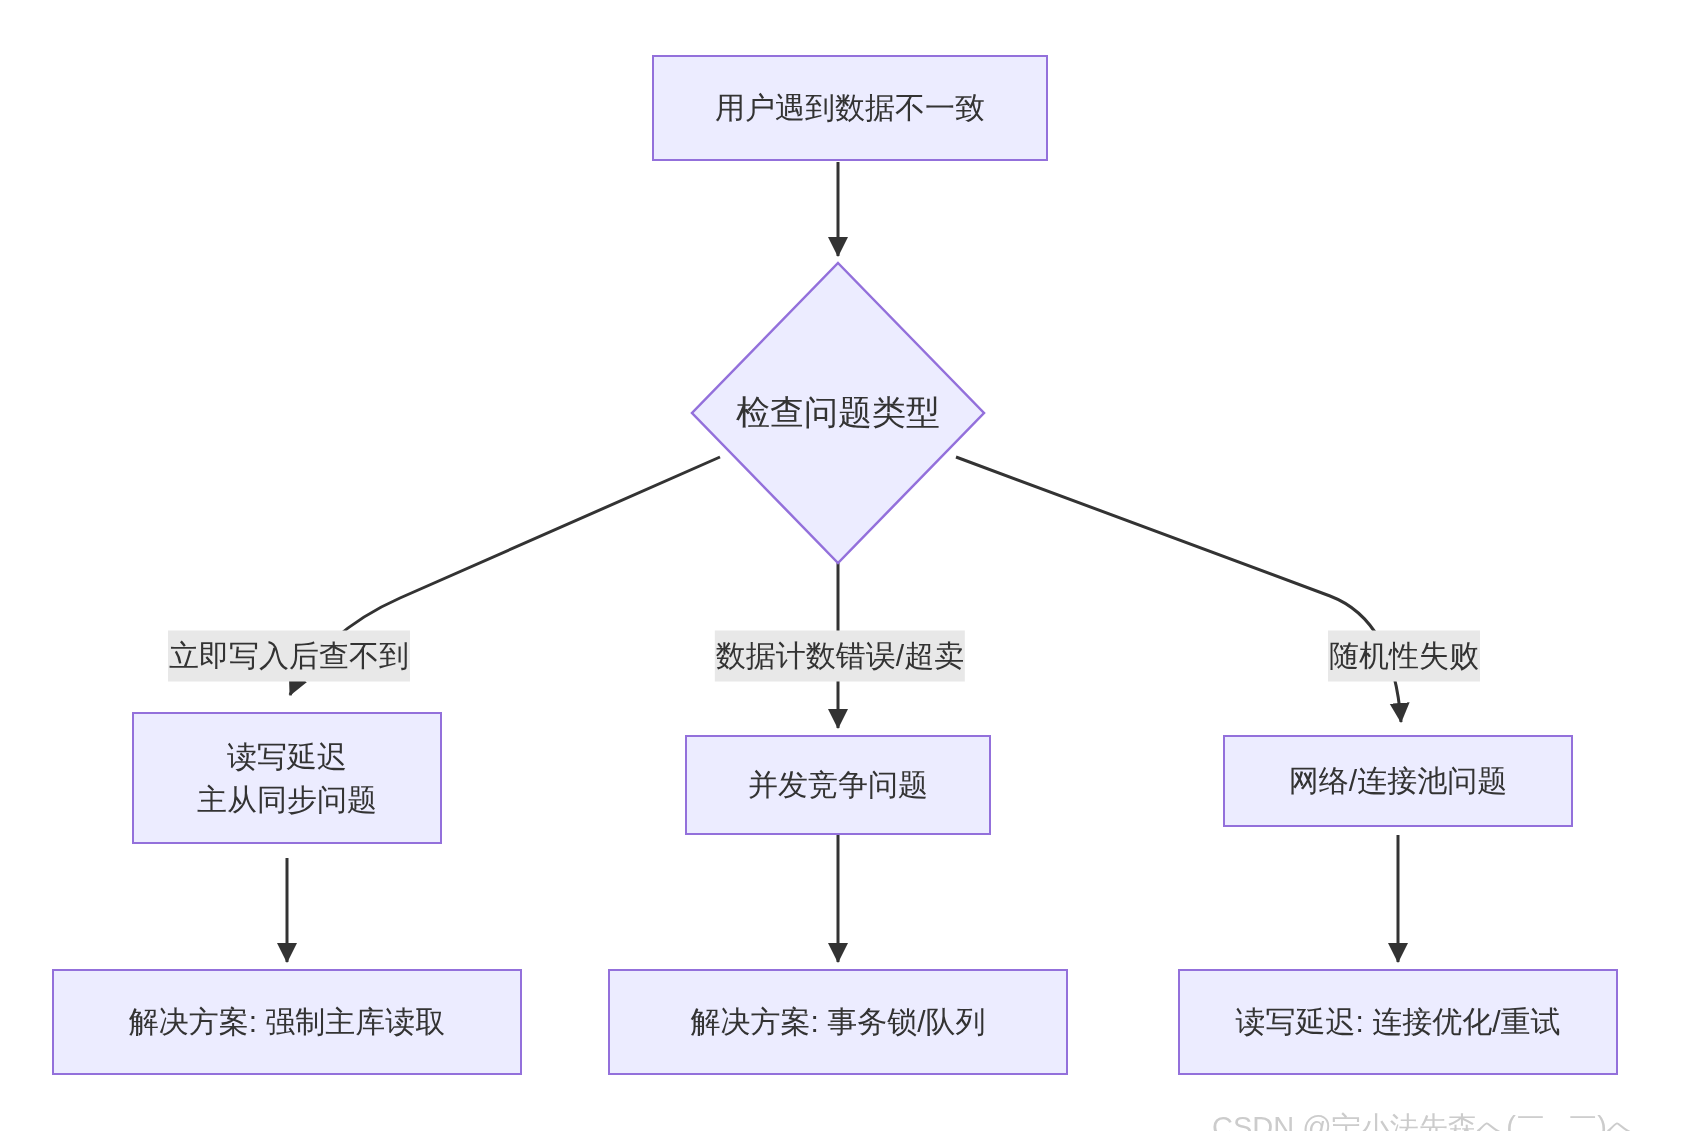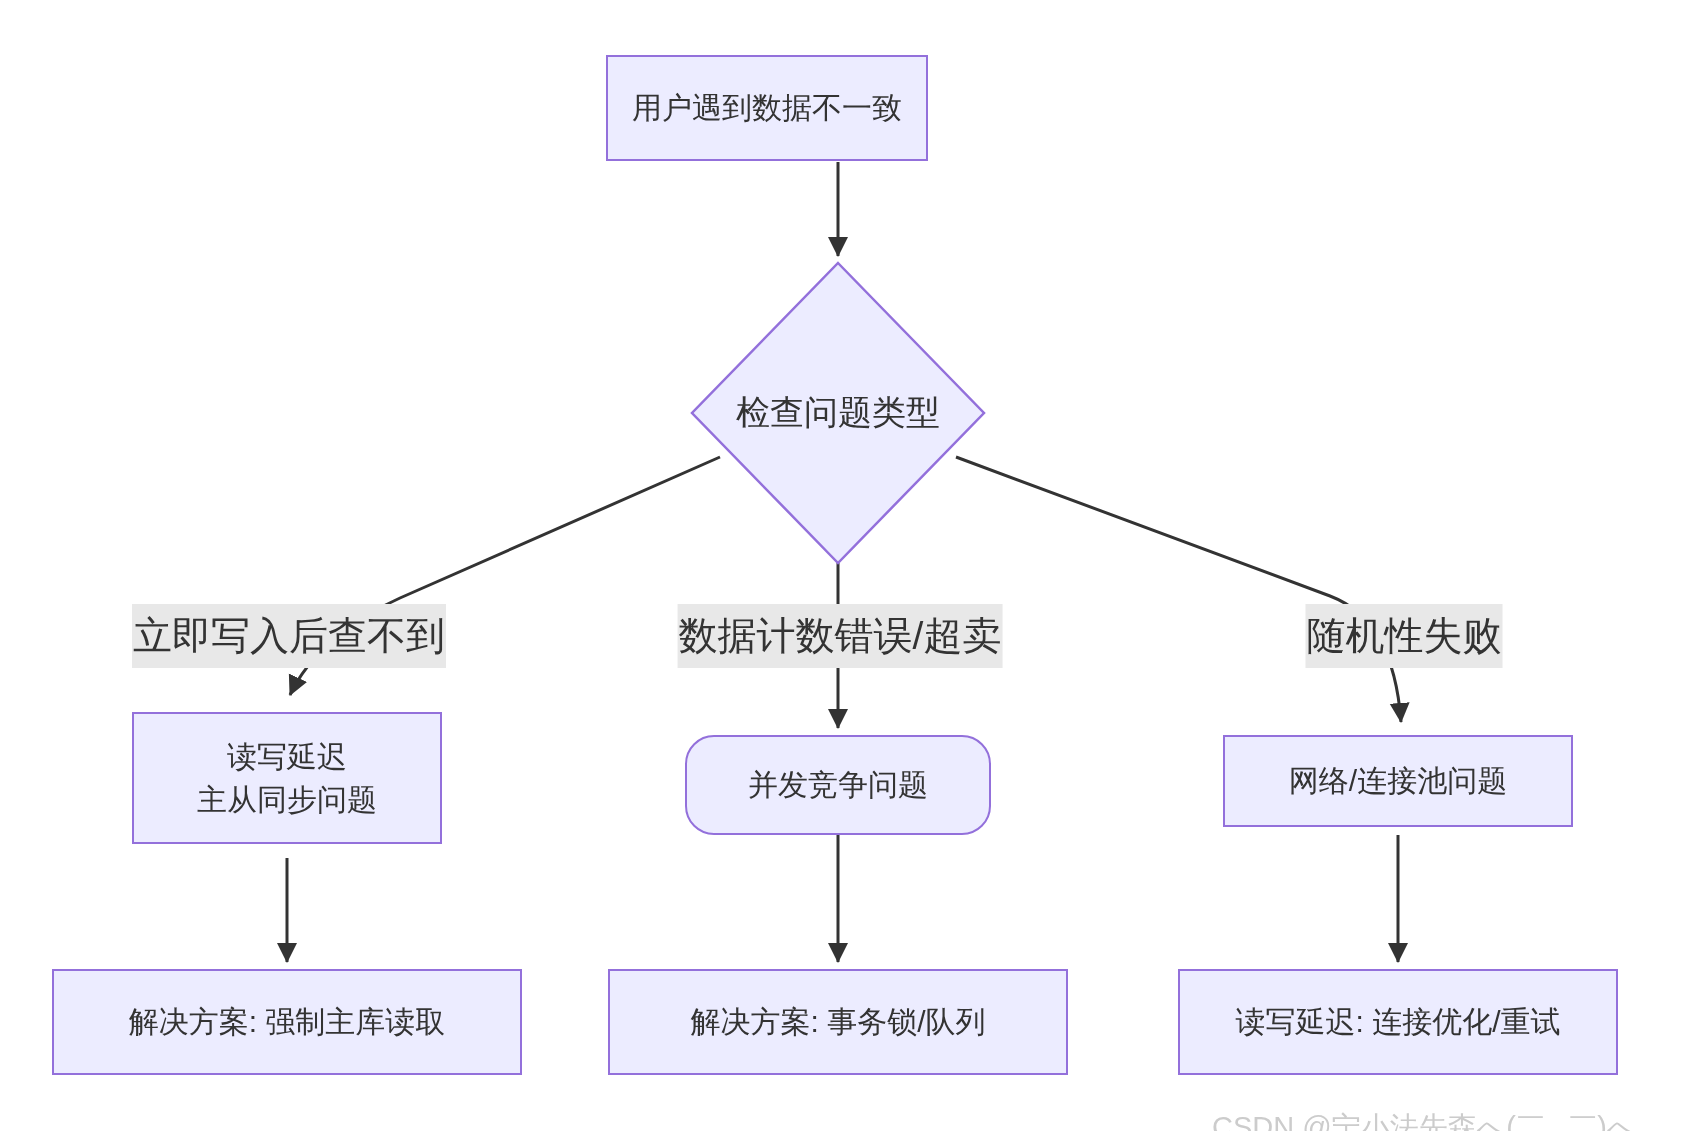--- a/index.html
+++ b/index.html
@@ -35,24 +35,25 @@
     font-size:34px;
     transform:translate(-50%,-50%);
     white-space:nowrap;
     z-index:2;
   }
   .edge-label{
     position:absolute;
     transform:translate(-50%,-50%);
     background:var(--edge-label-bg);
     color:var(--text);
-    font-size:39px;
+    font-size:30px;
     padding:5px 1px;
     white-space:nowrap;
     z-index:3;
+    margin-top:20px;
   }
   .watermark{
     position:absolute;
     color:var(--watermark);
     font-size:29px;
     white-space:nowrap;
     z-index:1;
   }
 </style>
 </head>
@@ -77,32 +78,32 @@
 
     <path class="edge" d="M287,858 L287,962" marker-end="url(#arrowhead)"></path>
 
     <path class="edge" d="M838,835 L838,962" marker-end="url(#arrowhead)"></path>
 
     <path class="edge" d="M1398,835 L1398,962" marker-end="url(#arrowhead)"></path>
 
     <polygon class="diamond" points="838,263 984,413 838,563 692,413"></polygon>
   </svg>
 
-  <div class="node" style="left:606px;top:55px;width:322px;height:106px;text-align:center;">
+  <div class="node" style="left:652px;top:55px;width:396px;height:106px;text-align:center;">
     <span>用户遇到数据不一致</span>
   </div>
 
   <div class="diamond-label" style="left:838px;top:413px;">检查问题类型</div>
 
   <div class="node" style="left:132px;top:712px;width:310px;height:132px;">
     <span>读写延迟</span>
     <span>主从同步问题</span>
   </div>
 
-  <div class="node" style="left:685px;top:735px;width:306px;height:100px;border-radius:29px;">
+  <div class="node" style="left:685px;top:735px;width:306px;height:100px;">
     <span>并发竞争问题</span>
   </div>
 
   <div class="node" style="left:1223px;top:735px;width:350px;height:92px;">
     <span>网络/连接池问题</span>
   </div>
 
   <div class="node" style="left:52px;top:969px;width:470px;height:106px;">
     <span>解决方案: 强制主库读取</span>
   </div>

